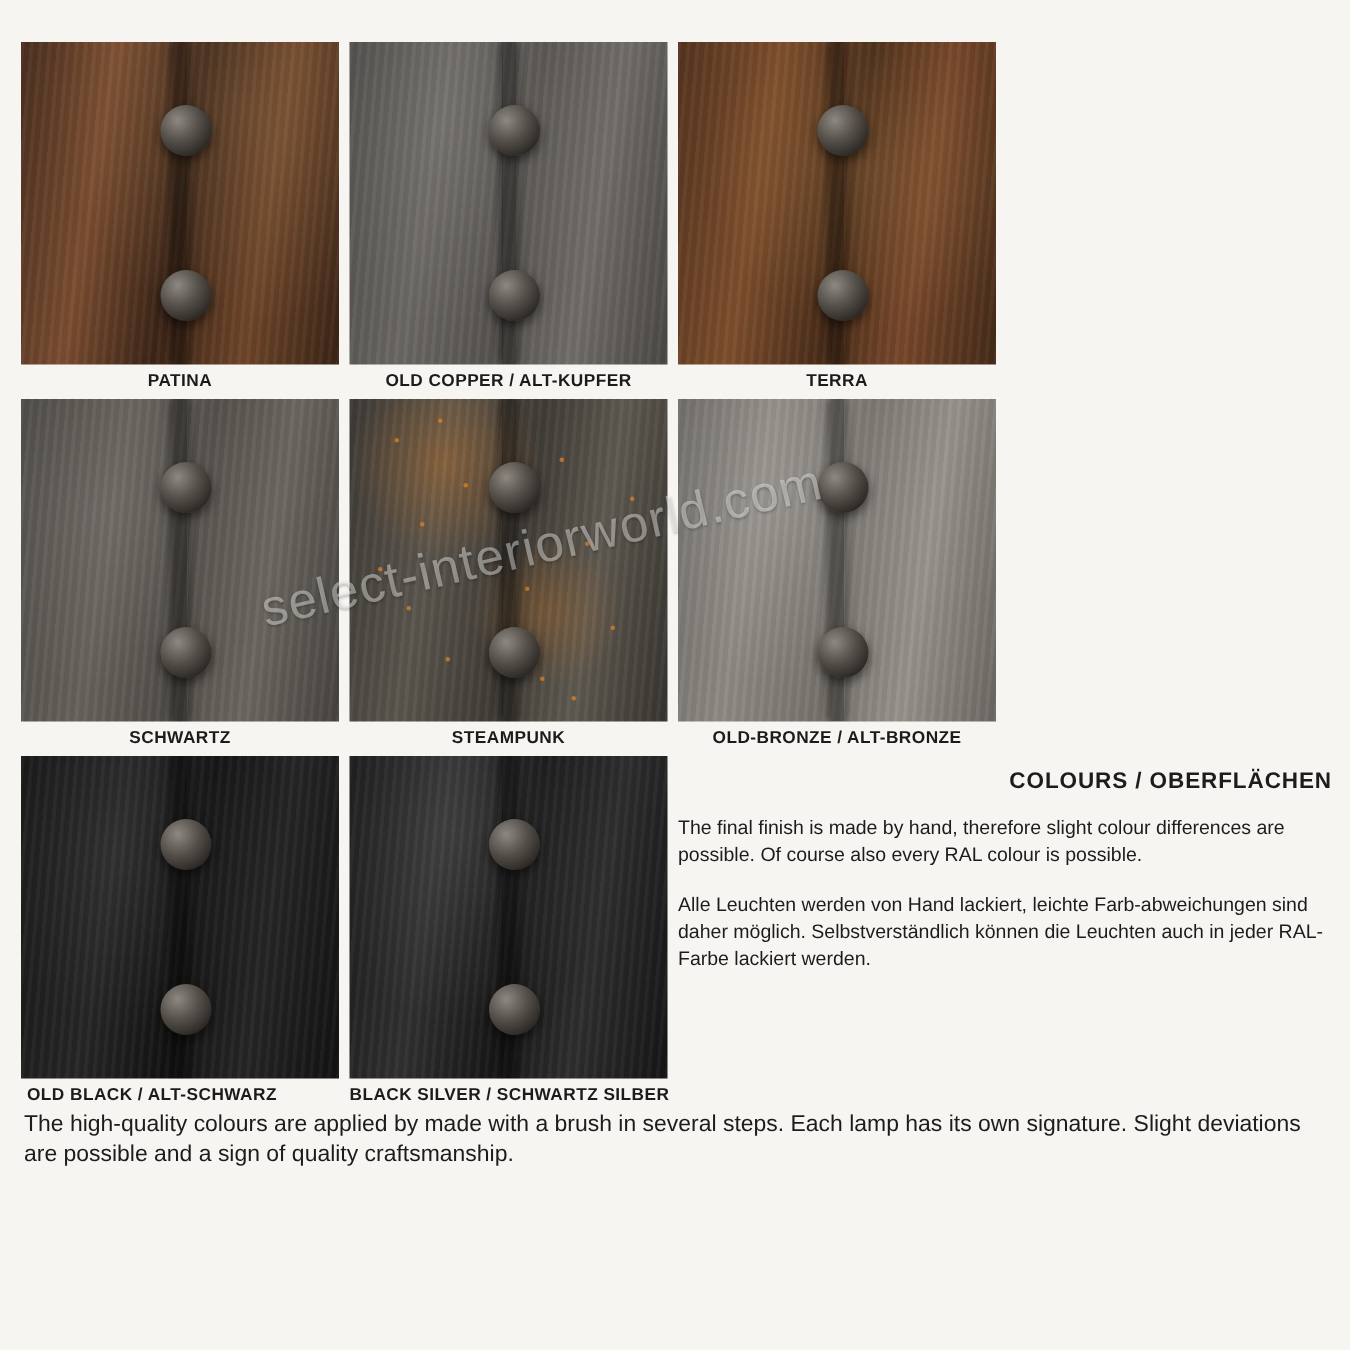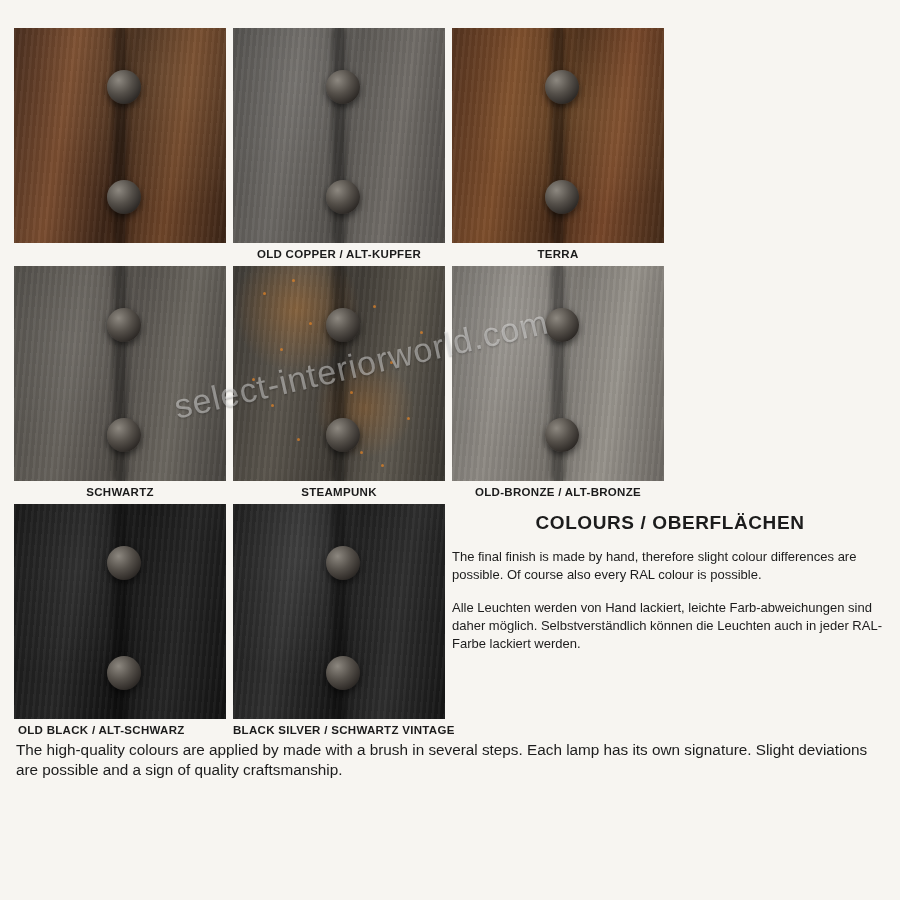--- a/index.html
+++ b/index.html
@@ -156,23 +156,23 @@
 
   
   .info {
     position: absolute;
     left: 452px;
     top: 512px;
     width: 436px;
   }
   .info h2 {
     margin: 0 0 14px 0;
-    font-size: 19px;
+    font-size: 15px;
     letter-spacing: 0.6px;
-    text-align: center;
+    text-align: right;
     font-weight: bold;
   }
   .info p {
     margin: 0 0 16px 0;
     font-size: 13px;
     line-height: 1.36;
   }
 
   
   .bottom {
@@ -209,20 +209,21 @@
   <div class="grid">
 
 
     <div class="cell">
       <div class="swatch tex-patina">
         <div class="streaks"></div>
         <div class="seam"></div>
         <div class="rivet r1"></div>
         <div class="rivet r2"></div>
       </div>
+      <div class="caption">PATINA</div>
     </div>
 
     <div class="cell">
       <div class="swatch tex-oldcopper">
         <div class="streaks"></div>
         <div class="seam"></div>
         <div class="rivet r1"></div>
         <div class="rivet r2"></div>
       </div>
       <div class="caption">OLD COPPER / ALT-KUPFER</div>
@@ -295,21 +296,21 @@
       <div class="caption left">OLD BLACK / ALT-SCHWARZ</div>
     </div>
 
     <div class="cell">
       <div class="swatch tex-blacksilver">
         <div class="streaks"></div>
         <div class="seam"></div>
         <div class="rivet r1"></div>
         <div class="rivet r2"></div>
       </div>
-      <div class="caption">BLACK SILVER / SCHWARTZ VINTAGE</div>
+      <div class="caption">BLACK SILVER / SCHWARTZ SILBER</div>
     </div>
 
   </div>
 
   <div class="info">
     <h2>COLOURS / OBERFLÄCHEN</h2>
     <p>The final finish is made by hand, therefore slight colour differences are possible. Of course also every RAL colour is possible.</p>
     <p>Alle Leuchten werden von Hand lackiert, leichte Farb-abweichungen sind daher möglich. Selbstverständlich können die Leuchten auch in jeder RAL-Farbe lackiert werden.</p>
   </div>
 

